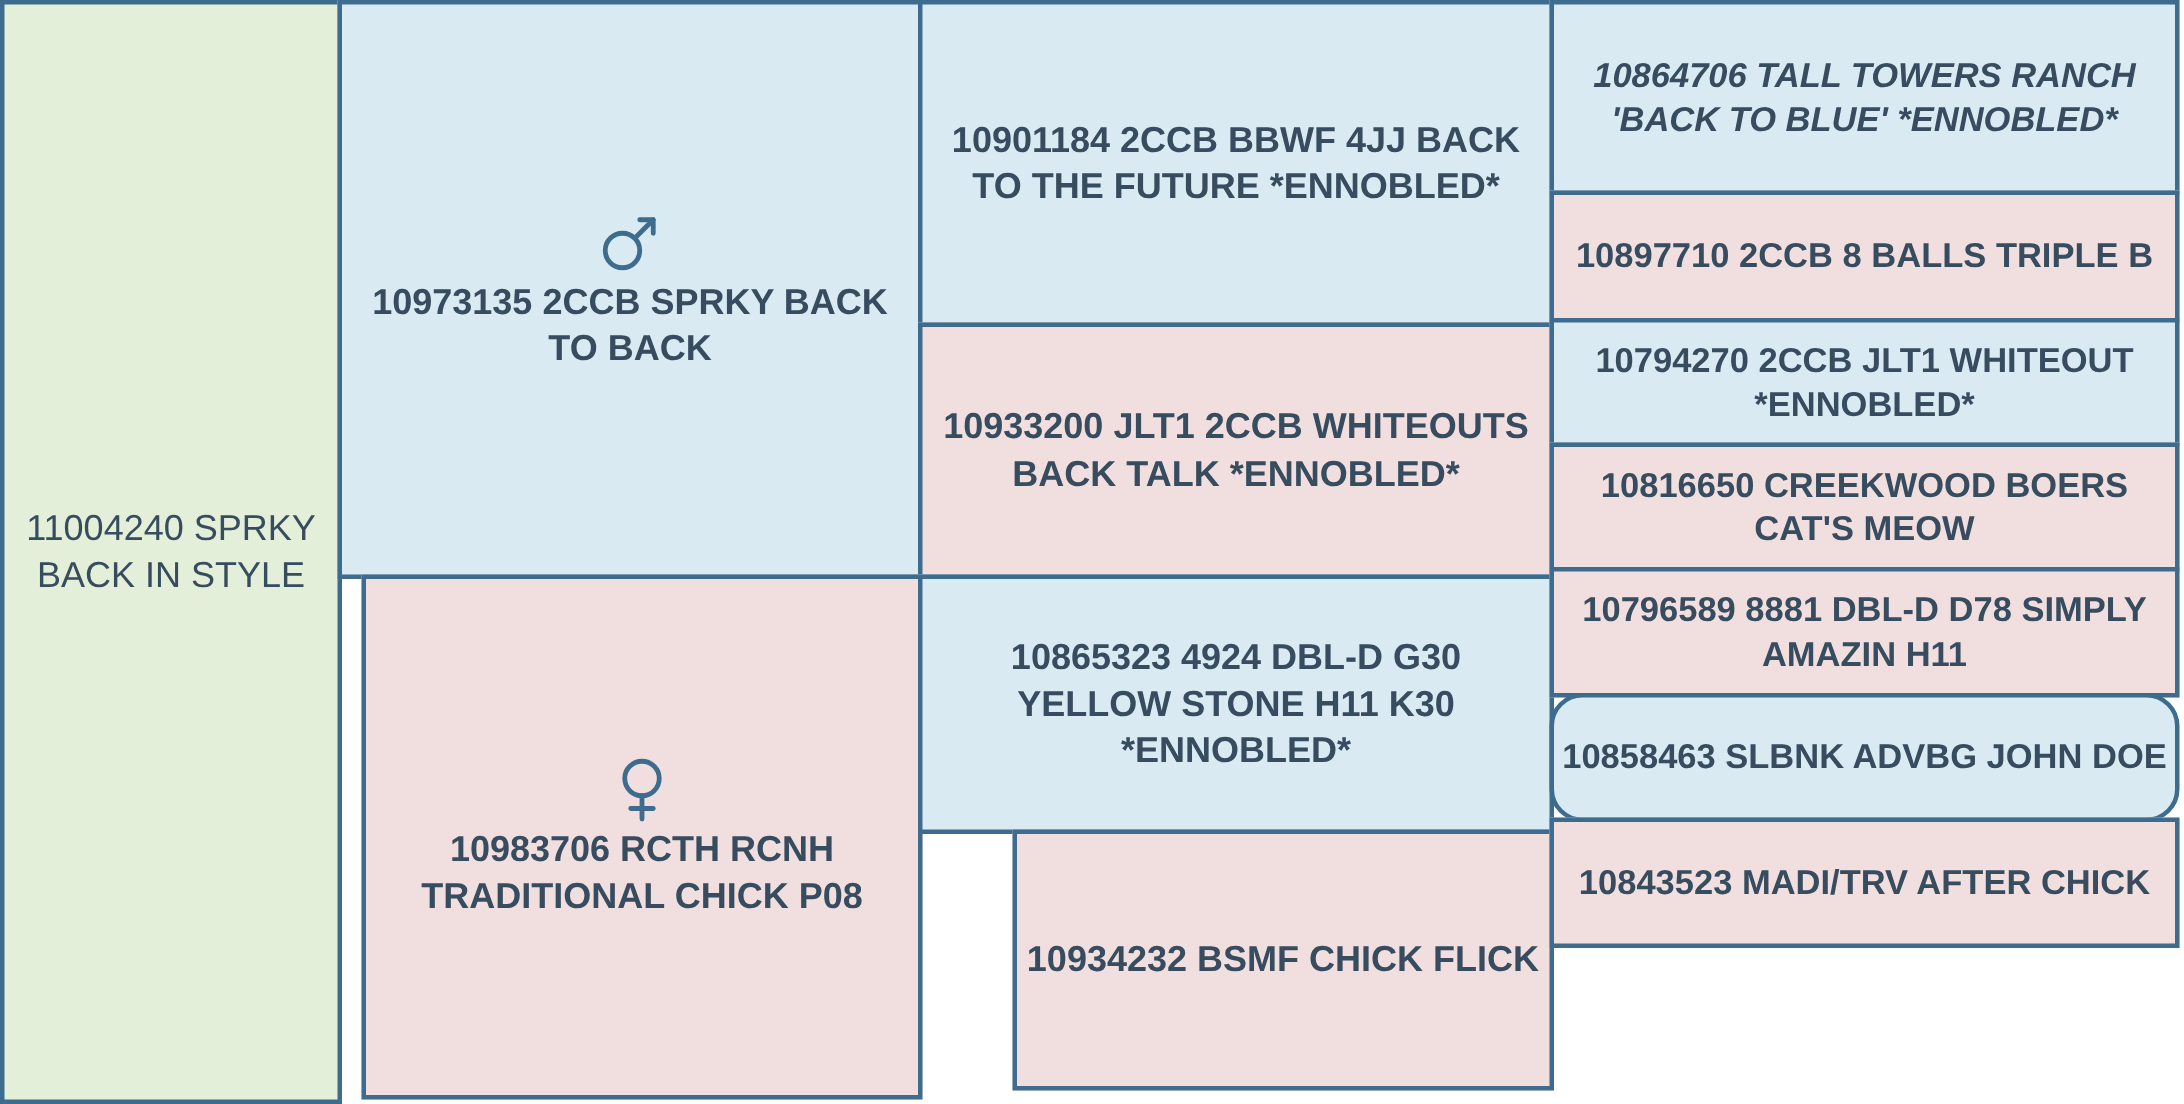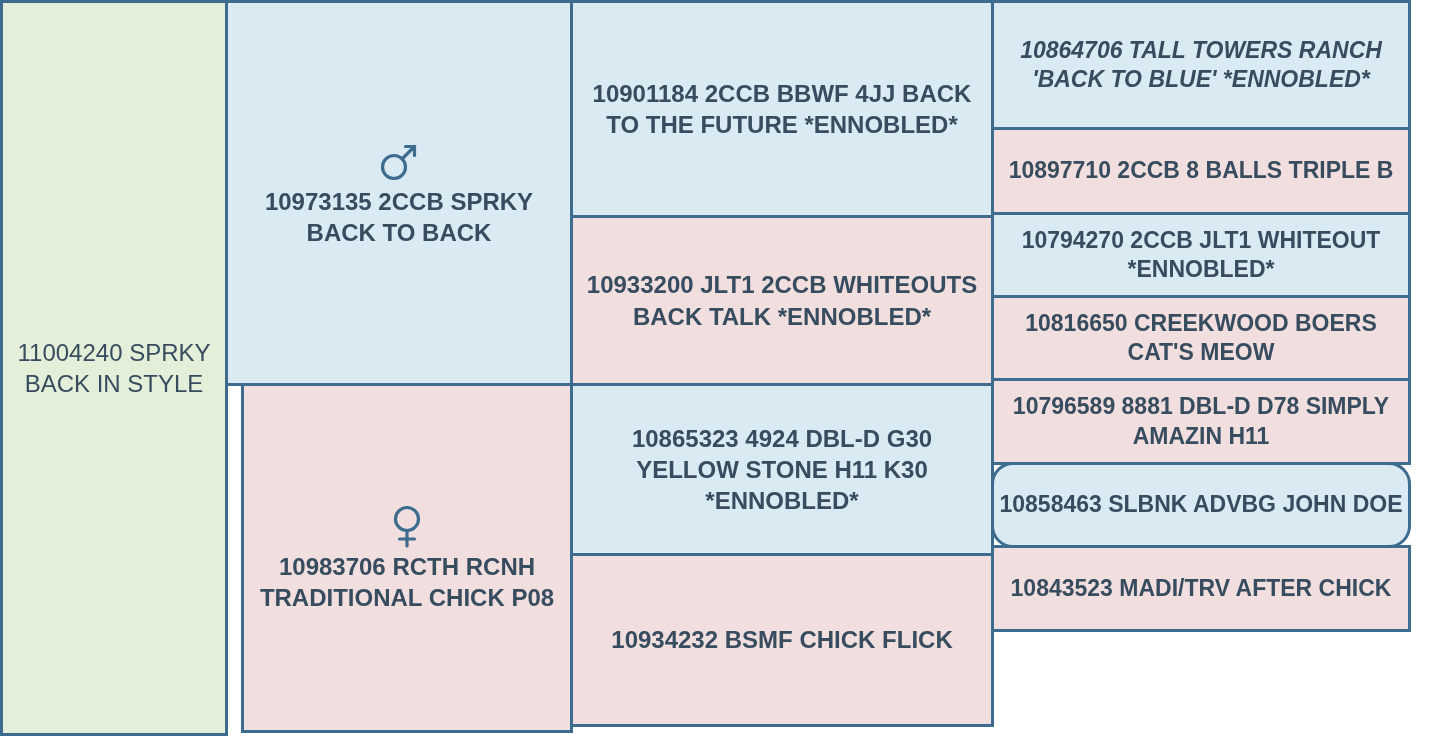--- a/index.html
+++ b/index.html
@@ -26,22 +26,22 @@
     background: #ffffff;
   }
 
   .gen {
     display: flex;
     flex-direction: column;
     align-items: stretch;
     box-sizing: border-box;
   }
   .gen-1 { width: 228px; }
-  .gen-2 { width: 348px; }
-  .gen-3 { width: 424px; }
+  .gen-2 { width: 390px; }
+  .gen-3 { width: 424px; align-items: flex-end; }
   .gen-4 { width: 420px; }
 
   .cell {
     box-sizing: border-box;
     border: 3px solid #3d6c8e;
     display: flex;
     flex-direction: column;
     align-items: center;
     justify-content: center;
     text-align: center;

